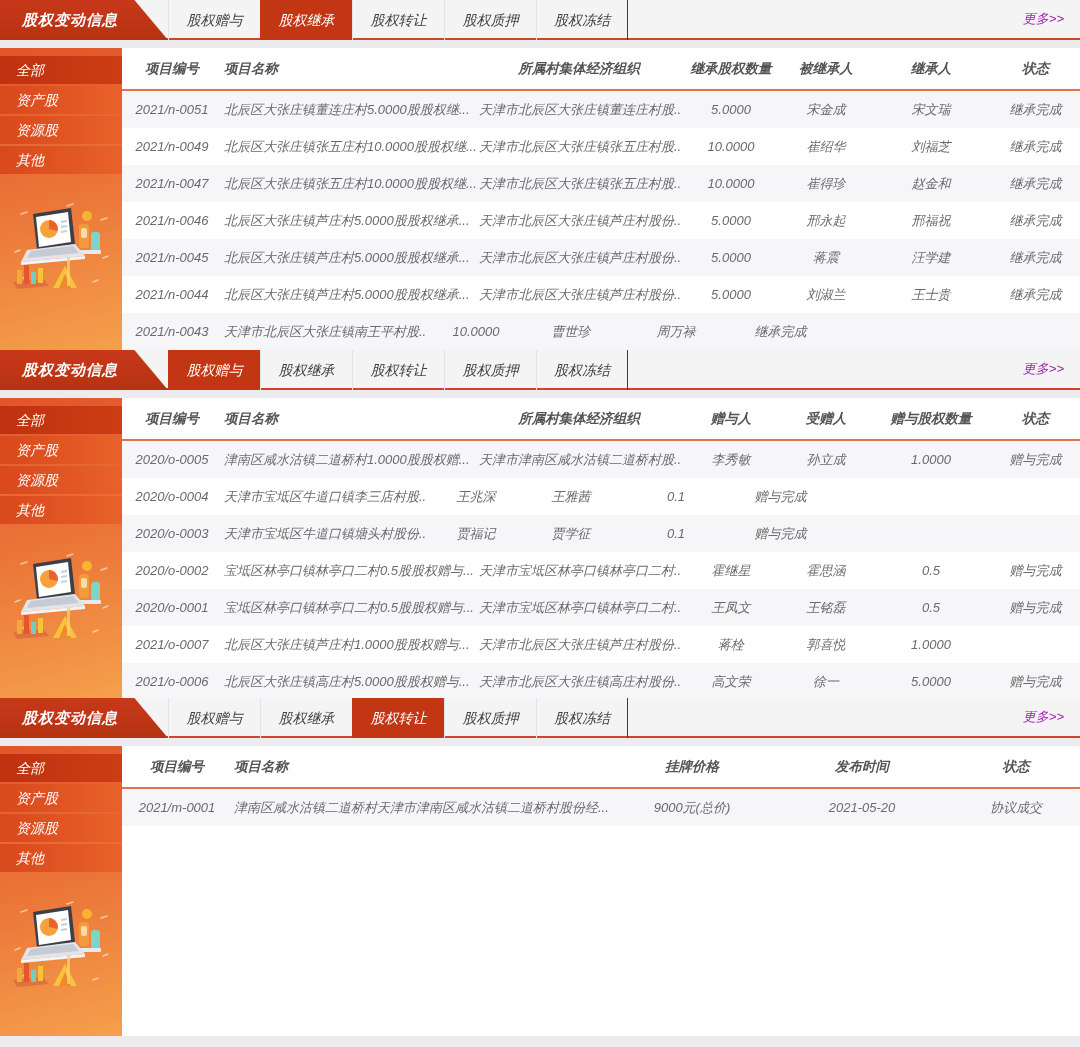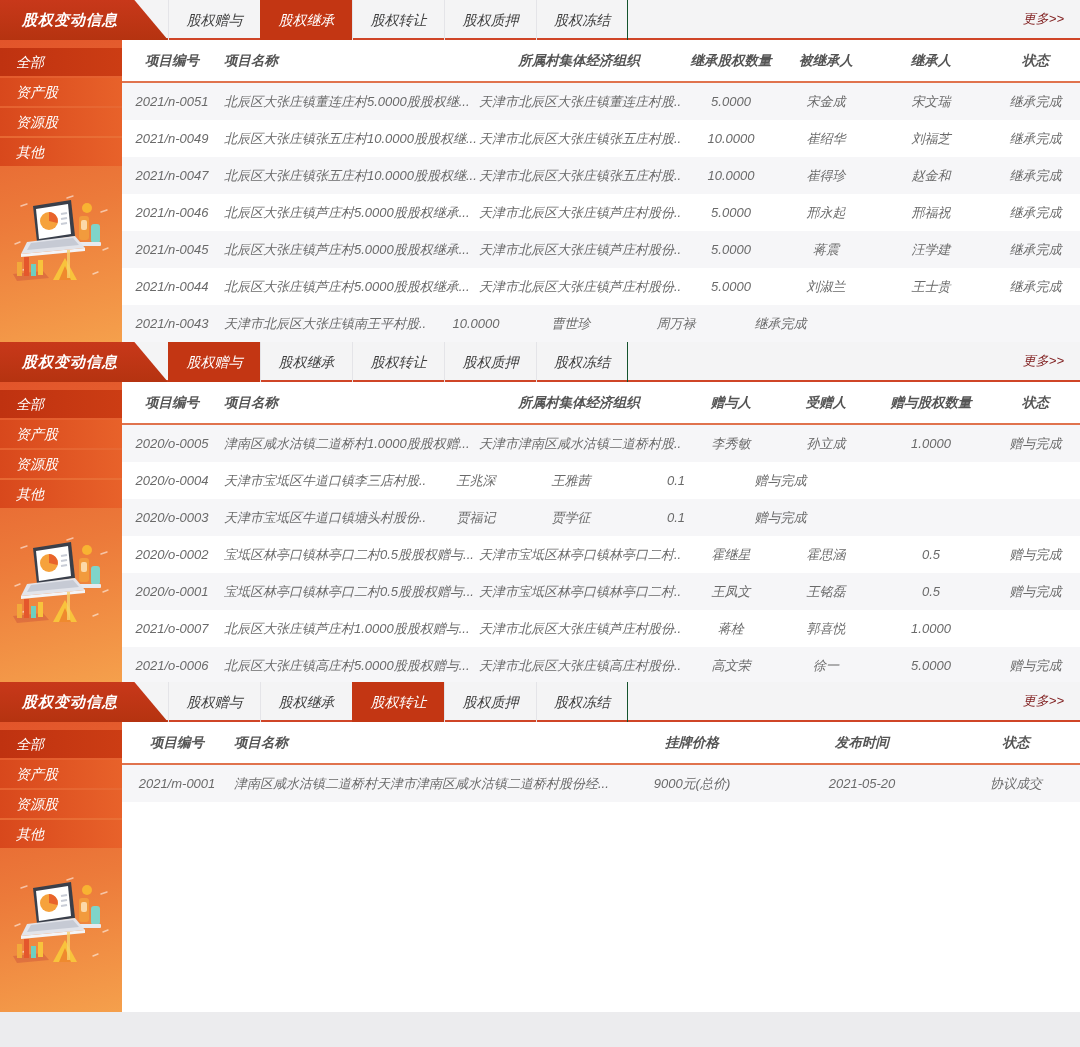--- a/index.html
+++ b/index.html
@@ -11,24 +11,24 @@
   .bar { display:flex; height:40px; background:#f4f4f5; border-bottom:2px solid #cf4527; position:relative; }
   .banner { width:168px; height:40px; display:flex; align-items:center; padding-left:22px;
             background:linear-gradient(180deg,#c8381a,#b53310);
             clip-path:polygon(0 0, 80% 0, 100% 100%, 0 100%);
             color:#fff; font-size:15px; font-weight:bold; letter-spacing:1px; flex:0 0 168px; }
   .tabs { display:flex; height:40px; }
   .tab { width:92px; line-height:40px; text-align:center; color:#3f3f3f; font-size:14px;
          border-left:1px solid #e4e4e8; cursor:pointer; }
   .tab:last-child { border-right:1px solid #14532d; }
   .tab.active { background:#c33613; color:#fff; border-color:#c33613; }
-  .more { margin-left:auto; align-self:center; padding-right:16px; color:#7f1d1d; font-size:13px; cursor:pointer; }
+  .more { margin-left:auto; align-self:center; padding-right:16px; color:#a21caf; font-size:13px; cursor:pointer; }
 
   
-  .content { display:flex; }
+  .content { display:flex; margin-top:8px; }
   .sidebar { width:122px; flex:0 0 122px; background:linear-gradient(165deg,#e2542a 0%,#ec7a3a 55%,#f5a04c 100%);
              padding-top:8px; position:relative; }
   .side-item { height:28px; line-height:28px; margin-bottom:2px; padding-left:16px; color:#fff; font-size:14px;
                background:linear-gradient(90deg,#d8481c,#e8622a); cursor:pointer; }
   .side-item.active { background:linear-gradient(90deg,#bf3210,#cc3d14); }
   .illus { display:block; margin:26px auto 0 auto; }
 
   .table { flex:1; background:#fff; overflow:hidden; }
   .thead { display:flex; align-items:center; height:43px; border-bottom:2px solid #e0734e;
            color:#555; font-size:13.5px; font-weight:bold; }

